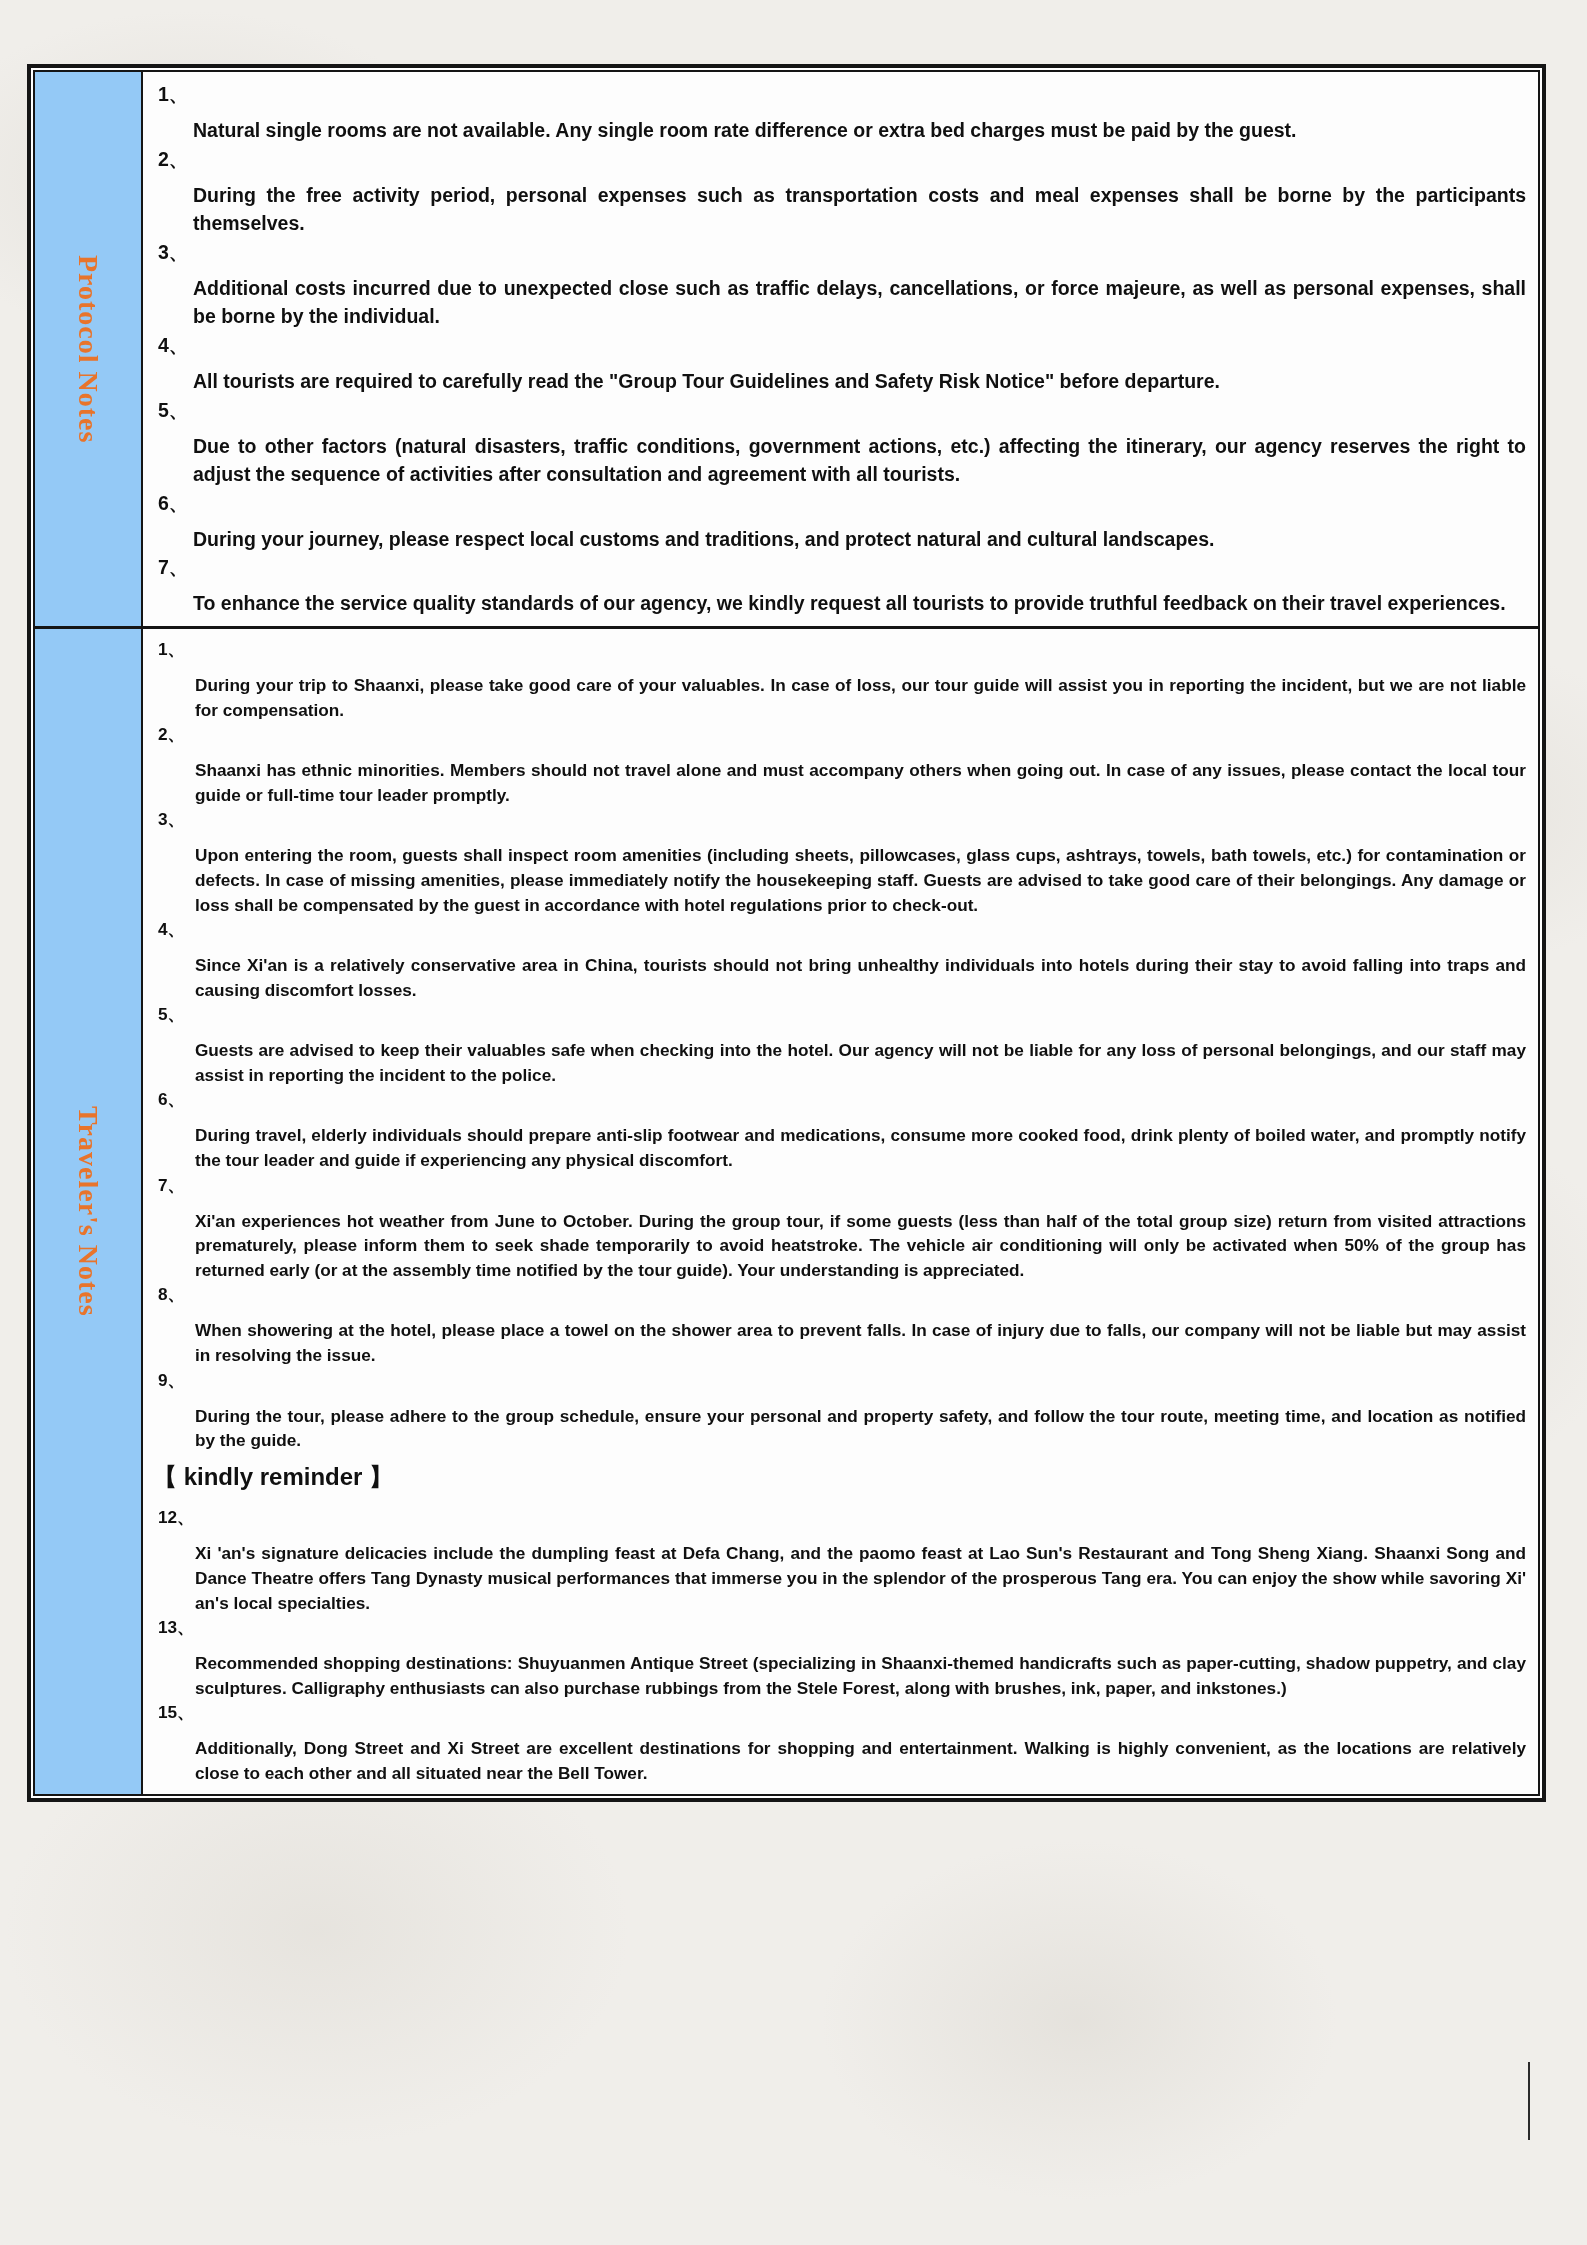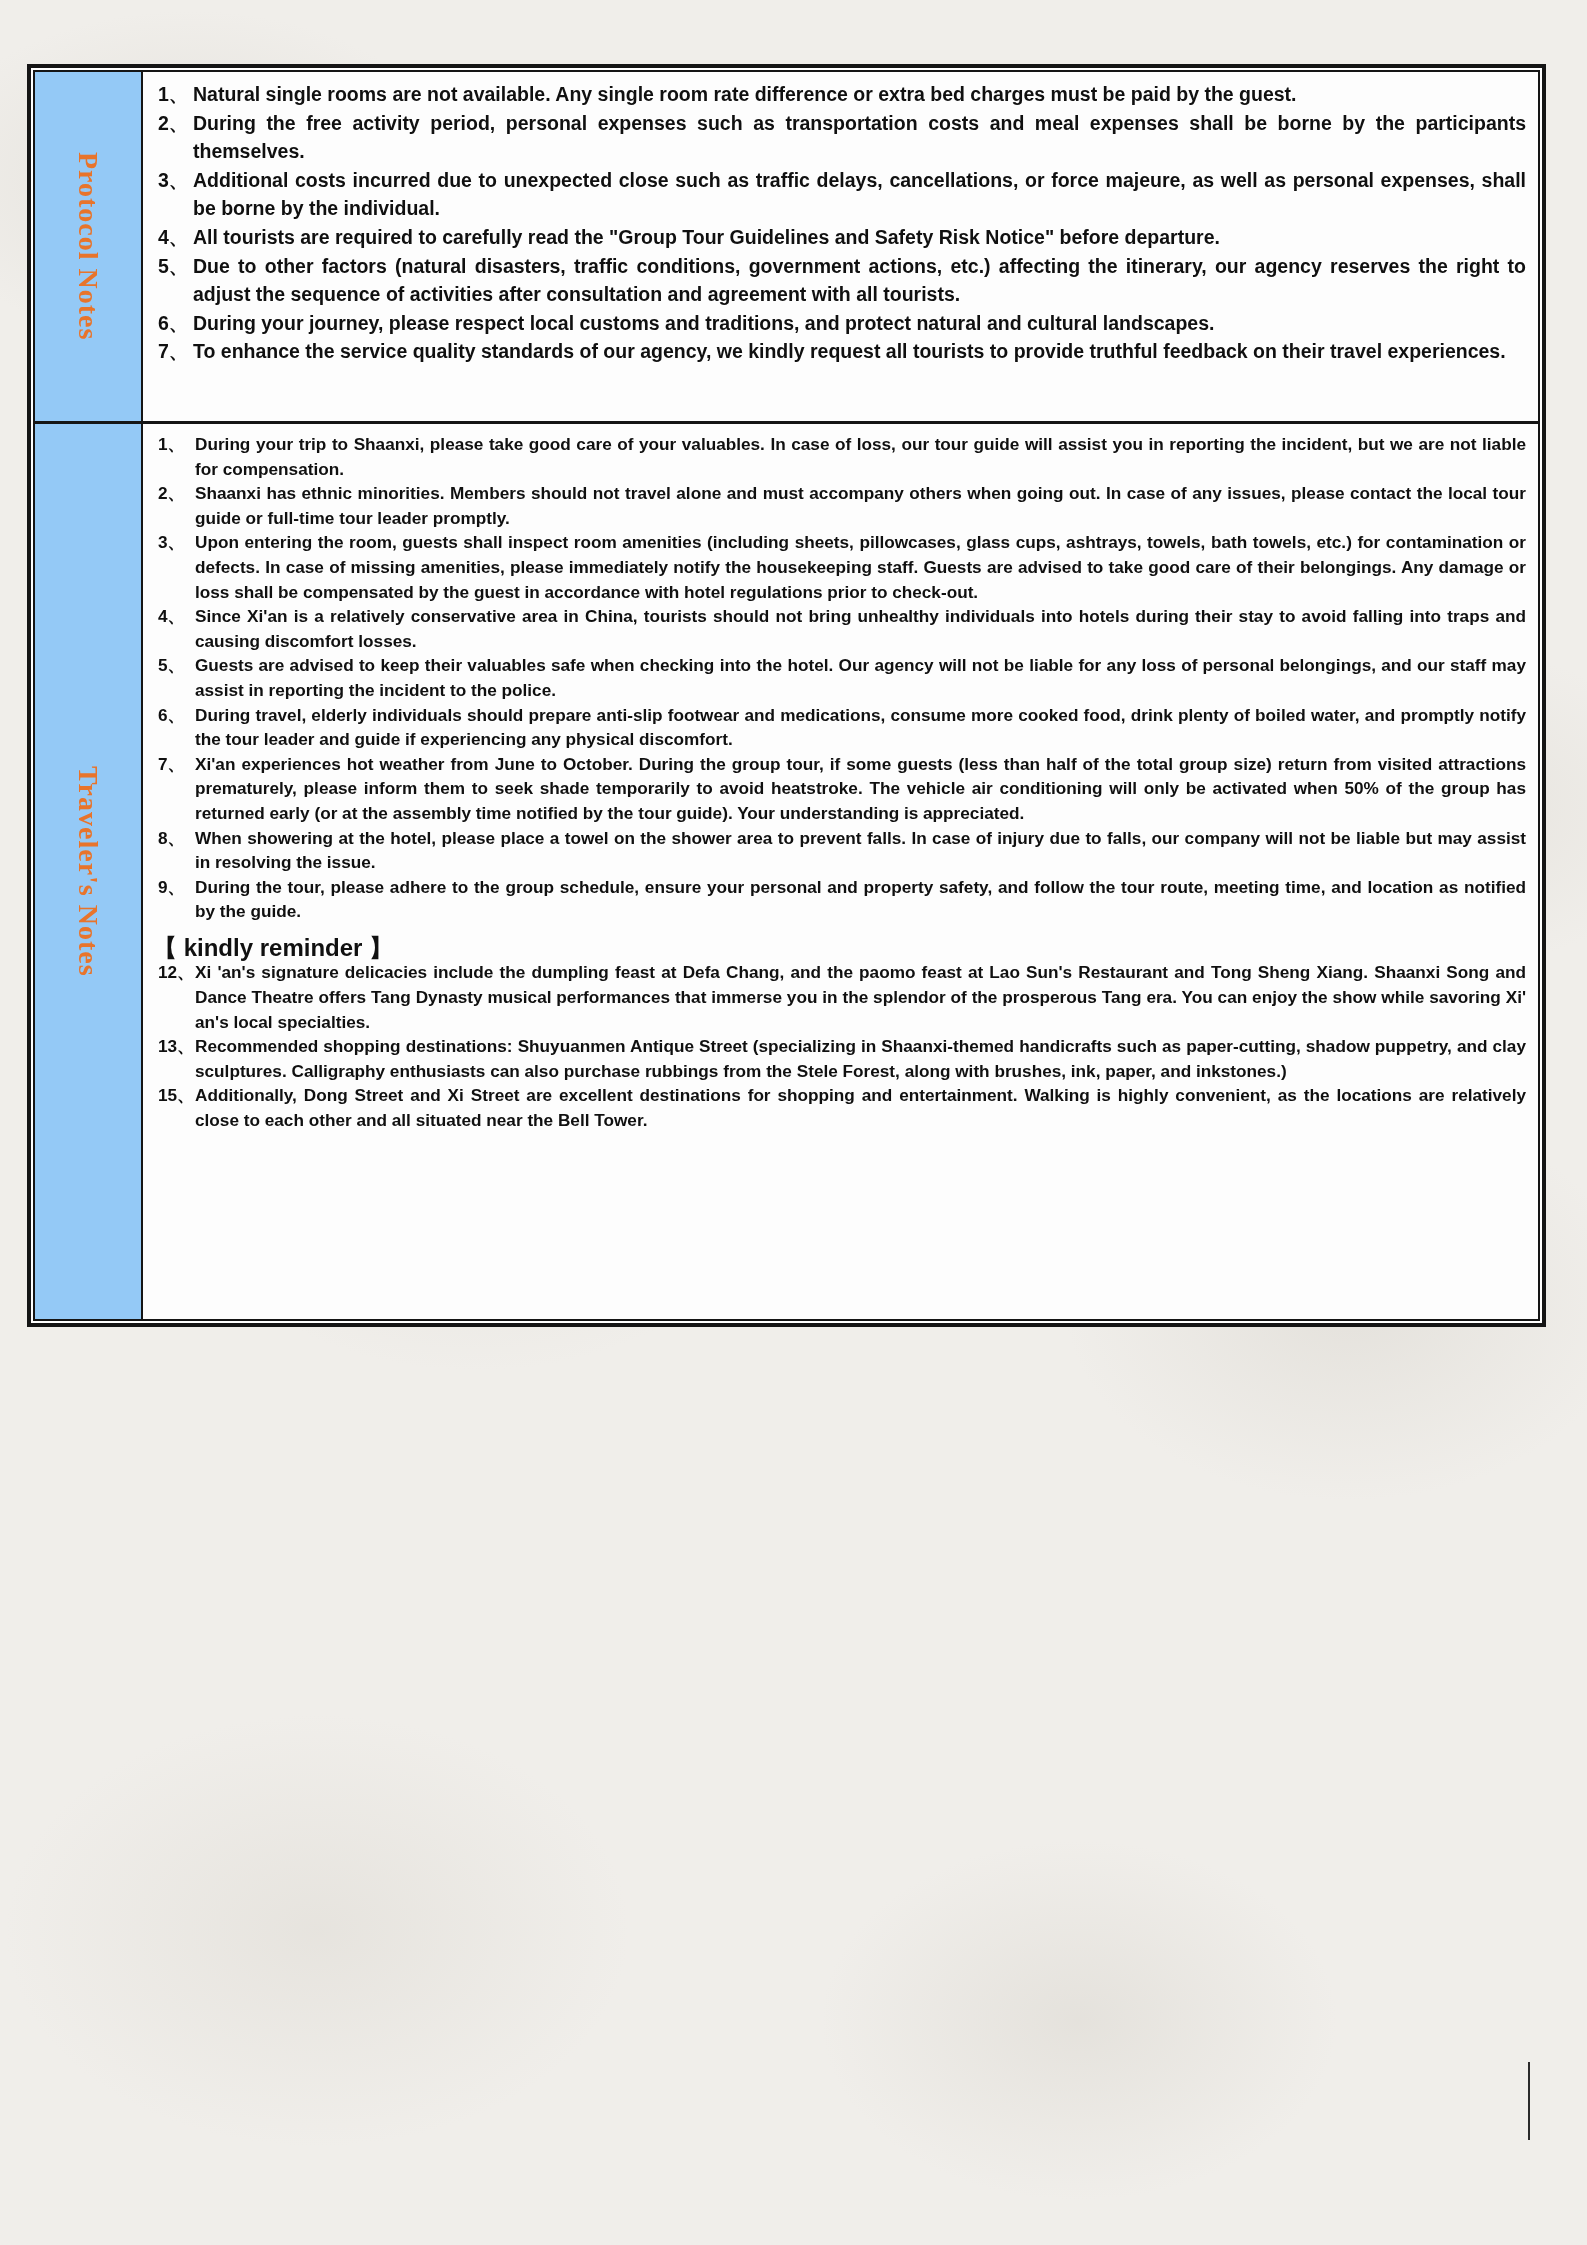--- a/index.html
+++ b/index.html
@@ -95,26 +95,27 @@
     padding-left: 7px;
     white-space: nowrap;
   }
   .row-traveler .note-num {
     flex-basis: 44px;
   }
   .note-text {
     flex: 1 1 auto;
     text-align: justify;
     padding-right: 2px;
+    margin-top: 36px;
   }
 
   .reminder-heading {
     font-weight: bold;
     font-size: 24px;
-    margin: 12px 0 0 0;
+    margin: 12px 0 16px 0;
     padding-left: 2px;
   }
 
   
   .stray-line {
     position: absolute;
     left: 1528px;
     top: 2062px;
     width: 2px;
     height: 78px;

